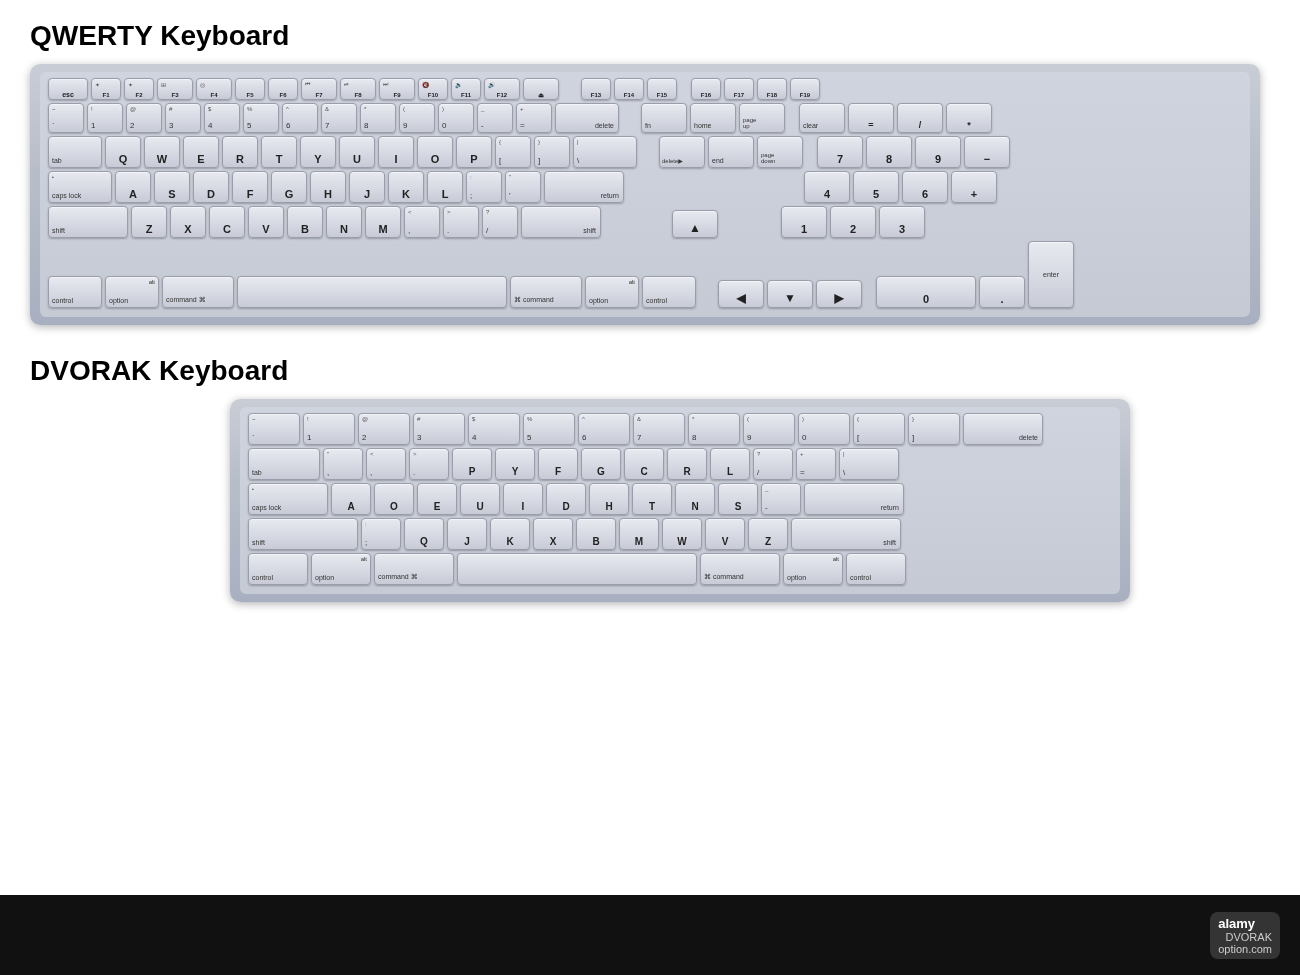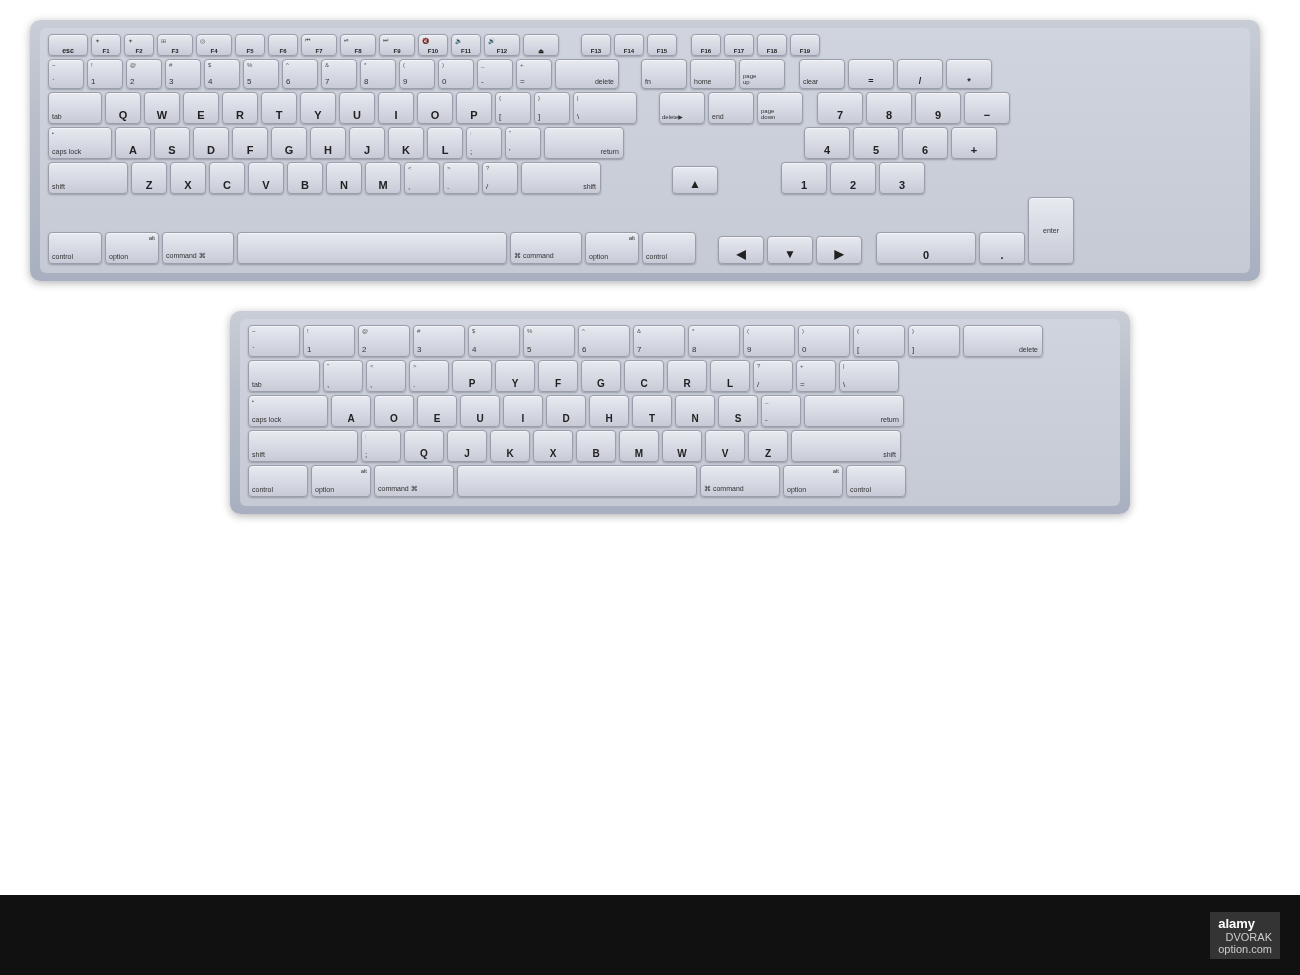--- a/index.html
+++ b/index.html
@@ -165,21 +165,21 @@
       height: 80px;
       display: flex;
       align-items: center;
       justify-content: flex-end;
       padding-right: 20px;
     }
 
     .watermark-box {
       background: rgba(255,255,255,0.15);
       padding: 4px 8px;
-      border-radius: 0;
+      border-radius: 8px;
     }
 
     .watermark-text {
       color: #ccc;
       font-size: 11px;
       text-align: right;
     }
 
     .alamy-logo {
       color: #fff;
@@ -203,20 +203,21 @@
     .w270 { min-width: 270px; }
     .h22 { height: 22px; }
     .h67 { height: 67px; }
   </style>
 </head>
 <body>
 
 <div class="page-content">
 
   
+  <div class="keyboard-title">QWERTY Keyboard</div>
 
   <div class="keyboard qwerty-keyboard">
     <div class="keyboard-inner">
 
       <div class="key-row">
         <div class="key fn-key w40 h22">
             <span class="main-char" style="font-size:7px">esc</span>
           </div>
         <div class="key fn-key w30 h22">
             <span class="top-char">✦</span>
@@ -609,20 +610,21 @@
           </div>
         <div class="key numpad-key w46 h67" style="height:67px;align-items:center;justify-content:center">
             <span style="font-size:7px">enter</span>
           </div>
       </div>
 
     </div>
   </div>
 
   
+  <div class="keyboard-title">DVORAK Keyboard</div>
 
   <div class="keyboard dvorak-keyboard">
     <div class="keyboard-inner">
 
       <div class="key-row">
         <div class="key dvorak-num-key">
             <span class="top-char">~</span>
             <span style="font-size:8px;position:absolute;bottom:2px;left:3px">`</span>
           </div>
         <div class="key dvorak-num-key">

